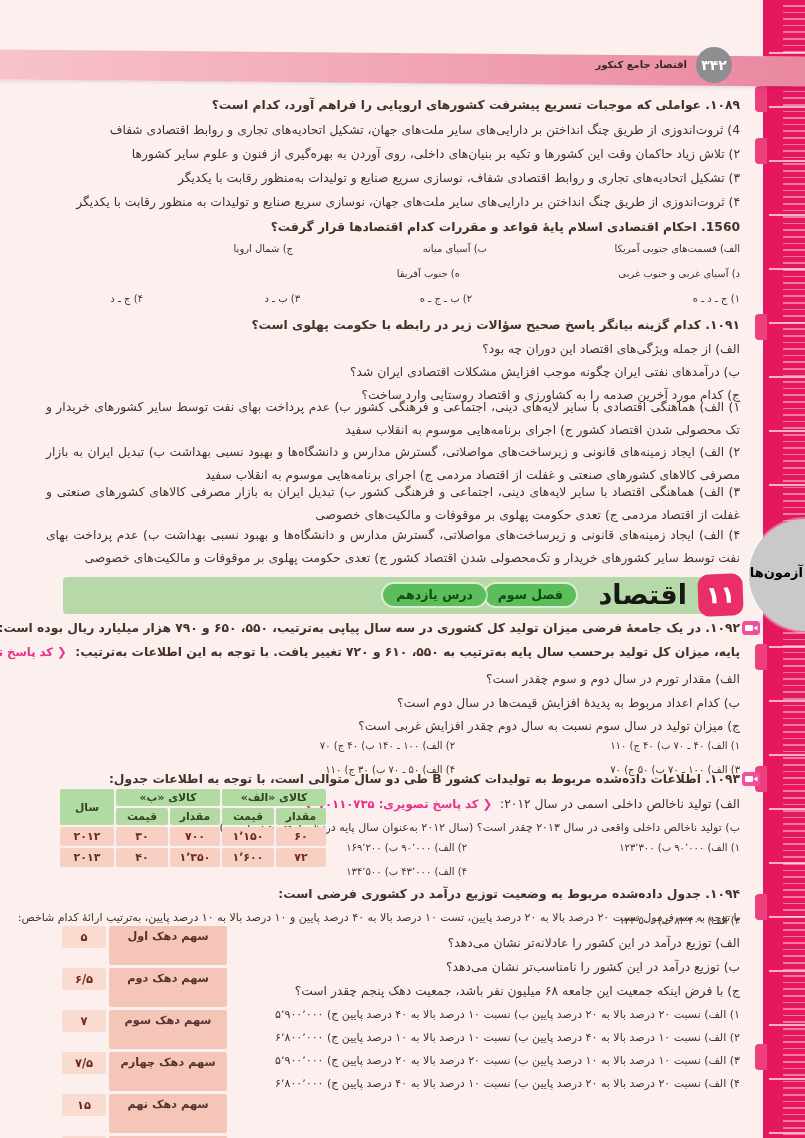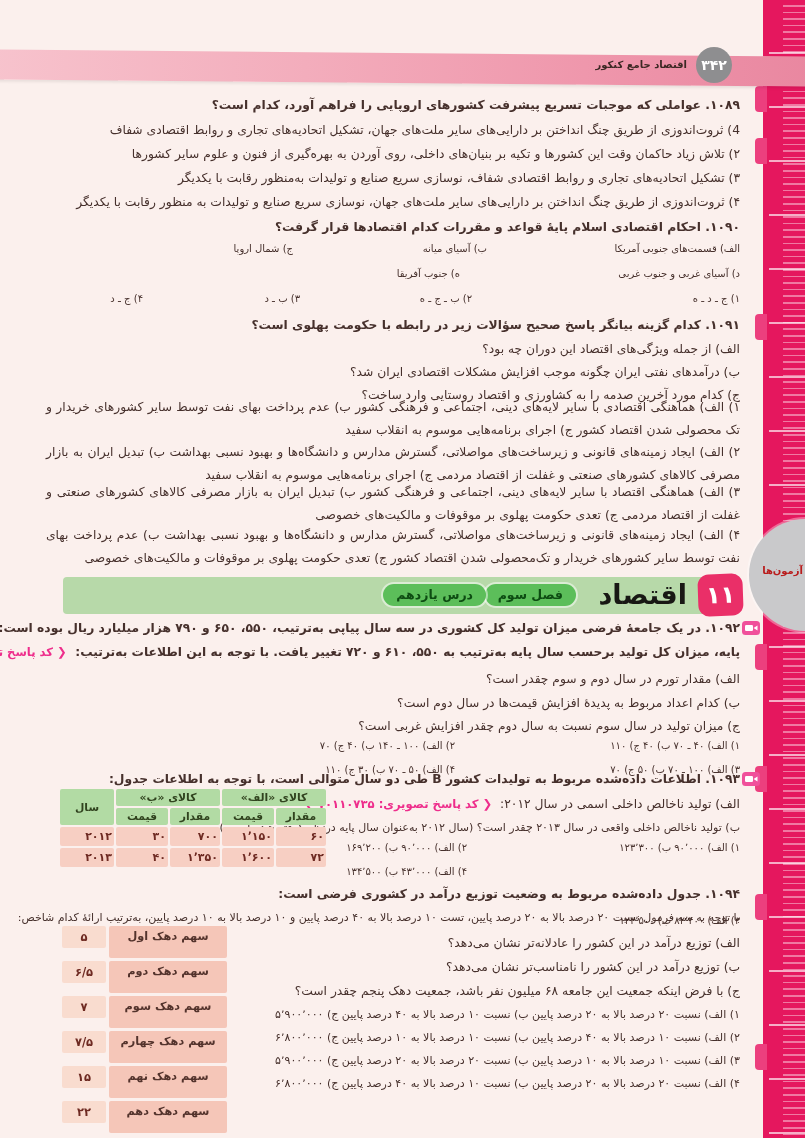--- a/index.html
+++ b/index.html
@@ -19,21 +19,21 @@
   
   .ribbon{position:absolute;left:-6px;top:53px;width:820px;height:30px;z-index:2;
     background:linear-gradient(90deg,#f7c3cd 0%,#f3adbc 38%,#ef97ac 72%,#e987a0 100%);
     transform:rotate(0.5deg);box-shadow:0 2px 3px rgba(0,0,0,0.08);}
   .page-circle{position:absolute;left:696px;top:47px;width:36px;height:36px;border-radius:50%;
     background:#8e8e90;color:#fff;font-weight:bold;font-size:14px;text-align:center;line-height:36px;z-index:3;}
   .book-title{position:absolute;right:118px;top:59px;font-size:10px;font-weight:bold;color:#3c2824;z-index:3;white-space:nowrap;}
   
   .side-tab{position:absolute;top:519px;right:-56px;width:112px;height:112px;border-radius:50%;
     background:#c9c9cb;z-index:4;box-shadow:0 0 0 2px rgba(255,255,255,.35);}
-  .side-tab span{position:absolute;right:58px;top:46px;font-size:10px;font-weight:bold;color:#b91c1c;white-space:nowrap;}
+  .side-tab span{position:absolute;right:58px;top:46px;font-size:13px;font-weight:bold;color:#000000;white-space:nowrap;}
   
   .ln{position:absolute;right:65px;font-size:12.3px;line-height:18px;white-space:nowrap;z-index:5;color:#46302c;}
   .b{font-weight:bold;}
   .qnum{font-weight:bold;}
   .pos{position:absolute;white-space:nowrap;z-index:5;font-size:10px;}
   .para{position:absolute;right:65px;left:46px;font-size:12.3px;line-height:22.5px;
     text-align:justify;z-index:5;color:#46302c;}
   .code{color:#ee2e8c;font-weight:bold;font-size:11.6px;}
   .small{font-size:11px;}
   .vicon{position:absolute;right:45px;z-index:6;}
@@ -43,25 +43,25 @@
     color:#fff;font-weight:bold;font-size:24px;text-align:center;line-height:42px;transform:rotate(-2deg);}
   .banner-title{position:absolute;right:52px;top:2px;font-size:27px;font-weight:bold;color:#181814;margin-left:26px;}
   .pill{position:absolute;top:7px;height:22px;border-radius:12px;background:#5cbe5a;color:#0d4c12;
     font-weight:bold;font-size:12.5px;padding:0 13px;line-height:22px;box-shadow:0 0 0 2px rgba(255,255,255,.5);}
   .pill-chapter{right:163px;}
   .pill-lesson{right:253px;}
   
   table{border-collapse:separate;border-spacing:2px;z-index:5;position:absolute;}
   .t93{right:auto;left:58px;top:787px;}
   .t93 th{background:#b2dba4;color:#31431f;font-size:10.8px;font-weight:bold;padding:2px 4px;border-radius:2px;}
-  .t93 td{background:#f7cfc3;color:#6e2a22;font-size:11px;font-weight:bold;padding:3px 2px;border-radius:2px;}
+  .t93 td{background:#f7cfc3;color:#6e2a22;font-size:11px;font-weight:bold;text-align:center;padding:3px 2px;border-radius:2px;}
   .t93 .cqty{width:42px;}.t93 .cprice{width:44px;}.t93 .cyear{width:46px;}
   .t94{position:absolute;left:62px;top:926px;z-index:5;}
   .t94 .trow{display:flex;flex-direction:row;margin-bottom:3px;}
-  .t94 .tlabel{width:118px;height:32px;background:#f5c6b8;color:#53332c;font-size:11.3px;font-weight:bold;
+  .t94 .tlabel{width:118px;height:39px;background:#f5c6b8;color:#53332c;font-size:11.3px;font-weight:bold;
     text-align:center;line-height:22px;border-radius:2px;margin-left:3px;}
   .t94 .tval{width:44px;height:22px;background:#f9dccf;color:#6e2a22;font-size:11.5px;font-weight:bold;
     text-align:center;line-height:22px;border-radius:2px;}
 </style>
 </head>
 <body>
 
 <div class="edge-strip"></div>
 <div class="edge-nub" style="top:86px"></div>
 <div class="edge-nub" style="top:138px"></div>
@@ -78,21 +78,21 @@
 <div class="side-tab">
   <span>آزمون‌ها</span>
 </div>
 
 <div class="ln b" style="top:96px"><span class="qnum">۱۰۸۹.</span> <span>عواملی که موجبات تسریع پیشرفت کشورهای اروپایی را فراهم آورد، کدام است؟</span></div>
 <div class="ln" style="top:121px">4) ثروت‌اندوزی از طریق چنگ انداختن بر دارایی‌های سایر ملت‌های جهان، تشکیل اتحادیه‌های تجاری و روابط اقتصادی شفاف</div>
 <div class="ln" style="top:145px">۲) تلاش زیاد حاکمان وقت این کشورها و تکیه بر بنیان‌های داخلی، روی آوردن به بهره‌گیری از فنون و علوم سایر کشورها</div>
 <div class="ln" style="top:169px">۳) تشکیل اتحادیه‌های تجاری و روابط اقتصادی شفاف، نوسازی سریع صنایع و تولیدات به‌منظور رقابت با یکدیگر</div>
 <div class="ln" style="top:193px">۴) ثروت‌اندوزی از طریق چنگ انداختن بر دارایی‌های سایر ملت‌های جهان، نوسازی سریع صنایع و تولیدات به منظور رقابت با یکدیگر</div>
 
-<div class="ln b" style="top:218px"><span class="qnum">۱۰۹۰.</span> <span>احکام اقتصادی اسلام پایهٔ قواعد و مقررات کدام اقتصادها قرار گرفت؟</span></div>
+<div class="ln b" style="top:218px"><span class="qnum">1560.</span> <span>احکام اقتصادی اسلام پایهٔ قواعد و مقررات کدام اقتصادها قرار گرفت؟</span></div>
 <div class="pos" style="top:243px;right:65px">الف) قسمت‌های جنوبی آمریکا</div>
 <div class="pos" style="top:243px;right:318px">ب) آسیای میانه</div>
 <div class="pos" style="top:243px;right:512px">ج) شمال اروپا</div>
 <div class="pos" style="top:268px;right:65px">د) آسیای غربی و جنوب غربی</div>
 <div class="pos" style="top:268px;right:345px">ه) جنوب آفریقا</div>
 <div class="pos" style="top:293px;right:65px">۱) ج ـ د ـ ه</div>
 <div class="pos" style="top:293px;right:333px">۲) ب ـ ج ـ ه</div>
 <div class="pos" style="top:293px;right:505px">۳) ب ـ د</div>
 <div class="pos" style="top:293px;right:662px">۴) ج ـ د</div>
 

